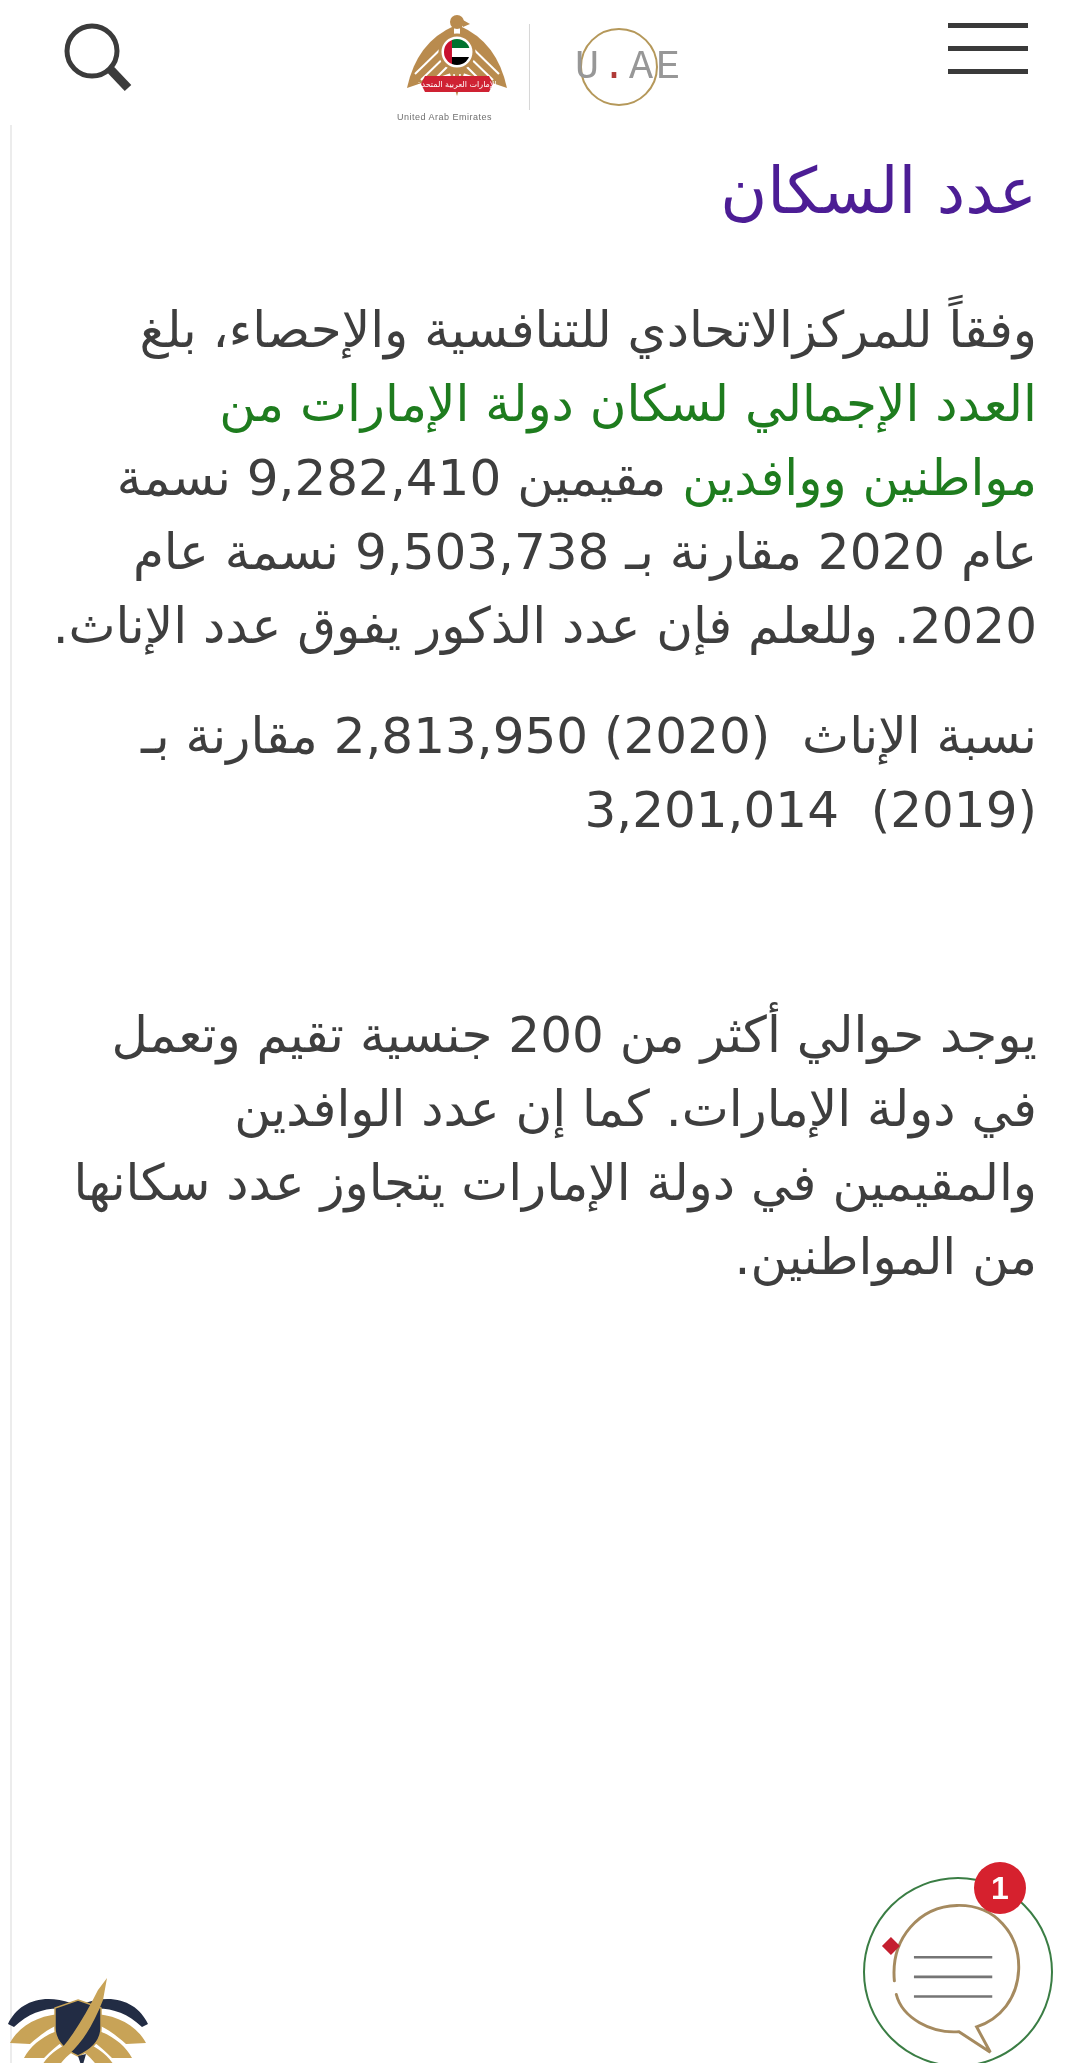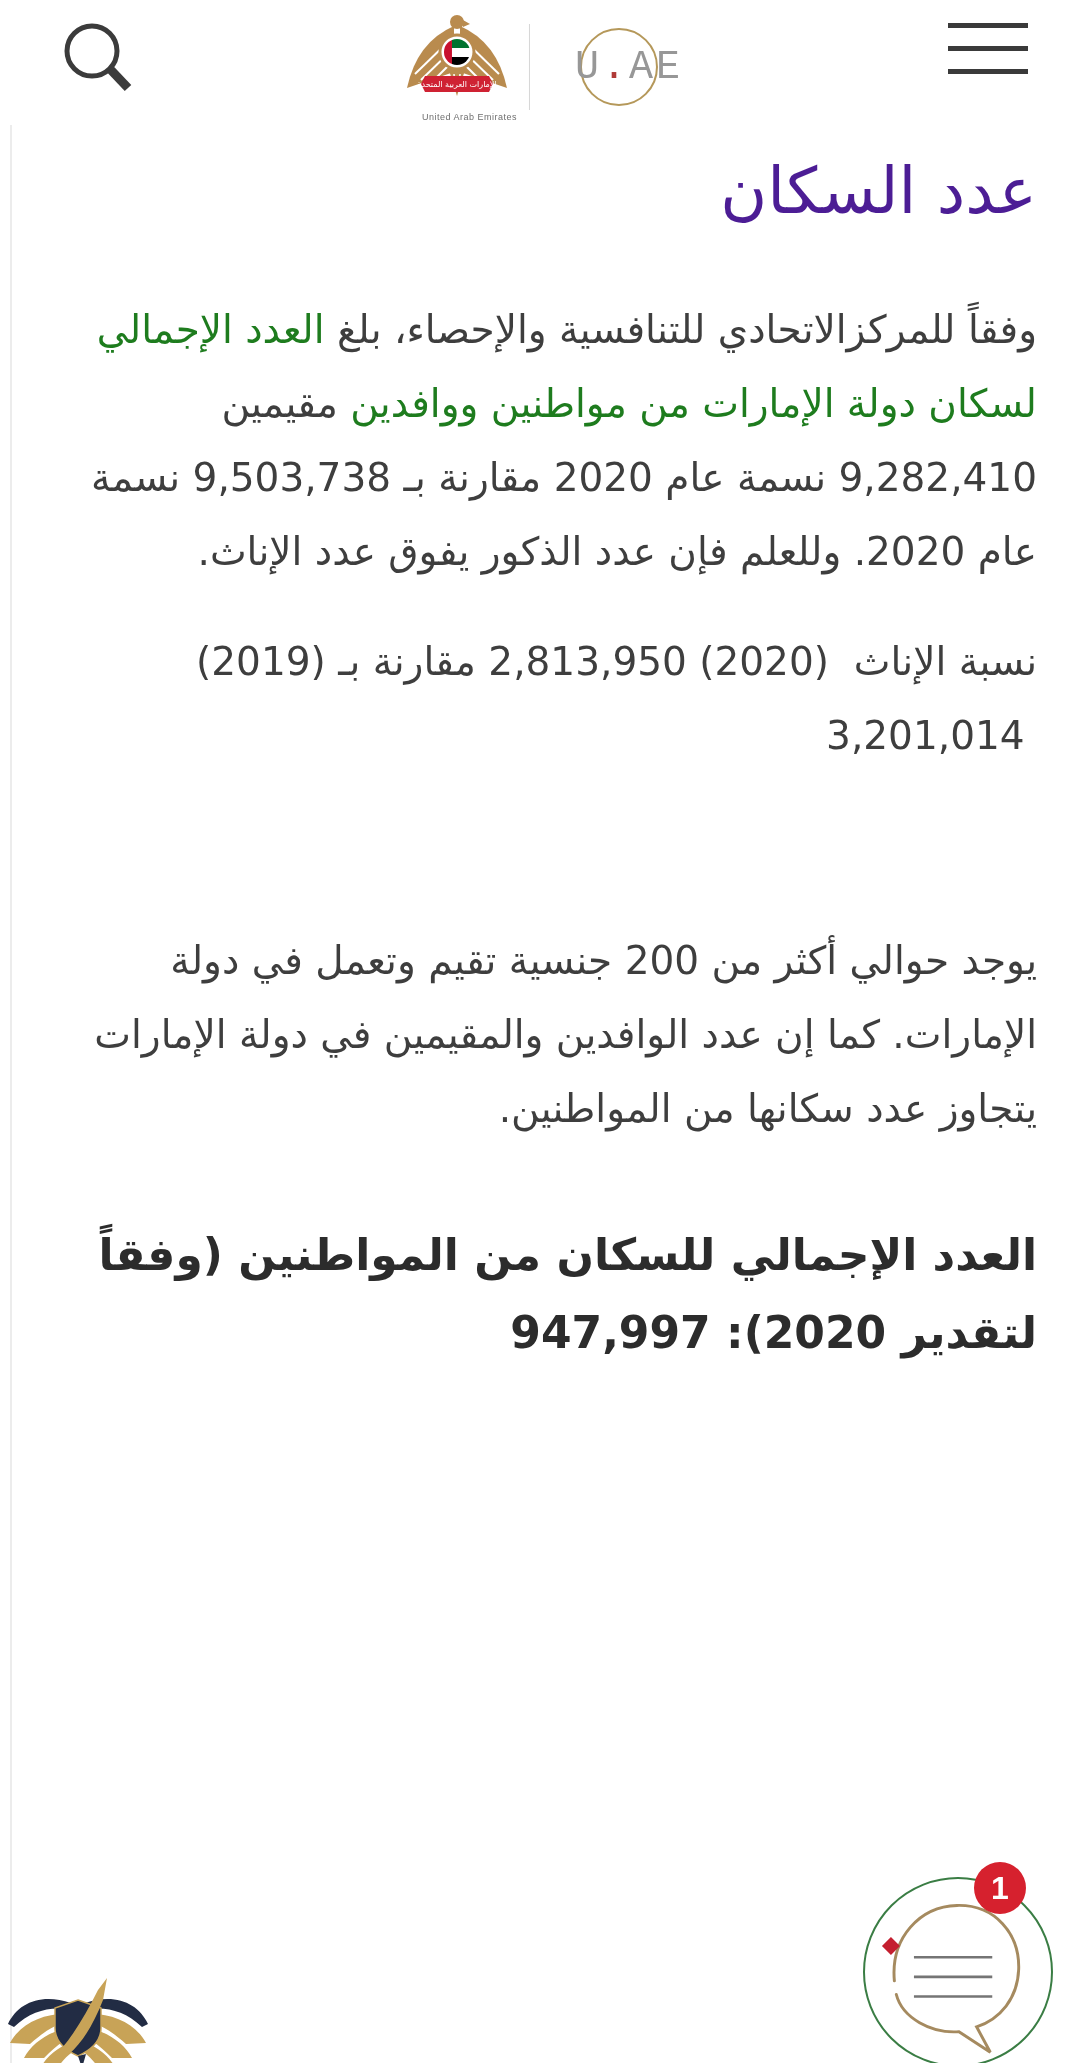--- a/index.html
+++ b/index.html
@@ -18,26 +18,26 @@
   .header { position:relative; height:125px; background:#fff; direction:ltr; }
   .search-btn { position:absolute; left:45px; top:15px; width:90px; height:90px; background:none; border:none; cursor:pointer; }
   .burger-btn { position:absolute; right:48px; top:22px; width:84px; height:70px; background:none; border:none; cursor:pointer; }
   .burger-btn span { display:block; width:80px; height:5px; background:#3a3a3a; margin:0 0 18px 0; }
   .logo-group { position:absolute; left:50%; top:12px; transform:translateX(-50%); display:flex; align-items:center; direction:ltr; }
   .logo-divider { width:1px; height:86px; background:#d7d7d7; margin:0 16px 0 12px; }
   .wordmark-wrap { position:relative; height:96px; display:flex; align-items:center; }
   .gold-ring { position:absolute; left:34px; top:9px; width:78px; height:78px; border:2px solid #b5985a; border-radius:50%; }
   .wordmark { position:relative; font-family:Liberation Mono, monospace; font-weight:300; font-size:40px; letter-spacing:3px; color:#979797;margin-left:29px; }
   .wordmark .dot { color:#b03a37; }
-  .emblem-caption { font-size:9px; color:#6f6f6f; text-align:right; letter-spacing:.5px; margin-top:1px; font-family:"Liberation Sans",sans-serif; }
+  .emblem-caption { font-size:9px; color:#6f6f6f; text-align:left; letter-spacing:.5px; margin-top:1px; font-family:"Liberation Sans",sans-serif; }
 
   
   .content { direction:rtl; text-align:right; padding:0 43px; }
   .page-title { font-size:64px; line-height:1.45; font-weight:500; color:#4c1d95; margin:20px 0 0; }
-  .content p { font-size:39px; line-height:74px; margin:55px 0 0; color:#3e3e3e; }
+  .content p { font-size:50px; line-height:74px; margin:55px 0 0; color:#3e3e3e; }
   .content p + p { margin-top:36px; }
   .green-link { color:#1e7c1e; text-decoration:none; cursor:pointer; }
   .spacer { height:96px; }
   .stat-heading { font-size:44px; line-height:78px; font-weight:bold; color:#2c2c2c; margin:70px 0 0; }
 
   
   .chat-widget { position:absolute; left:auto; right:27px; top:1877px; width:190px; height:190px;
     background:#fff; border:2px solid #3a7d44; border-radius:50%; cursor:pointer; direction:ltr; }
   .chat-badge { position:absolute; left:109px; top:-17px; width:52px; height:52px; border-radius:50%;
     background:#d6212e; color:#fff; font-size:32px; font-weight:bold; display:flex; align-items:center;
@@ -118,21 +118,20 @@
   <p><span>وفقاً للمركزالاتحادي للتنافسية والإحصاء، بلغ </span><a class="green-link">العدد الإجمالي لسكان دولة الإمارات من مواطنين ووافدين</a><span> مقيمين 9,282,410 نسمة عام 2020 مقارنة بـ 9,503,738 نسمة عام 2020. وللعلم فإن عدد الذكور يفوق عدد الإناث.</span></p>
 
 
   <p>نسبة الإناث &nbsp;(2020) 2,813,950 مقارنة بـ (2019) &nbsp;3,201,014</p>
 
   <div class="spacer"></div>
 
   <p>يوجد حوالي أكثر من 200 جنسية تقيم وتعمل في دولة الإمارات. كما إن عدد الوافدين والمقيمين في دولة الإمارات يتجاوز عدد سكانها من المواطنين.</p>
 
 
-  <h2 class="stat-heading">العدد الإجمالي للسكان من المواطنين (وفقاً لتقدير 2020): 947,997</h2>
 
 </main>
 
 <div class="chat-widget">
   <svg width="186" height="186" viewBox="0 0 190 190">
     <path d="M 30 104 C 26 60 56 28 94 27 C 133 26 158 56 157 92 C 156 122 138 143 114 151 L 128 177 L 96 156 C 68 158 38 142 32 118" fill="none" stroke="#a58a5f" stroke-width="3" stroke-linecap="round"></path>
     <rect x="20" y="62" width="13" height="13" transform="rotate(45 26.5 68.5)" fill="#c41f2f"></rect>
     <line x1="50" y1="80" x2="130" y2="80" stroke="#757575" stroke-width="2.6"></line>
     <line x1="50" y1="100" x2="130" y2="100" stroke="#757575" stroke-width="2.6"></line>
     <line x1="50" y1="120" x2="130" y2="120" stroke="#757575" stroke-width="2.6"></line>

